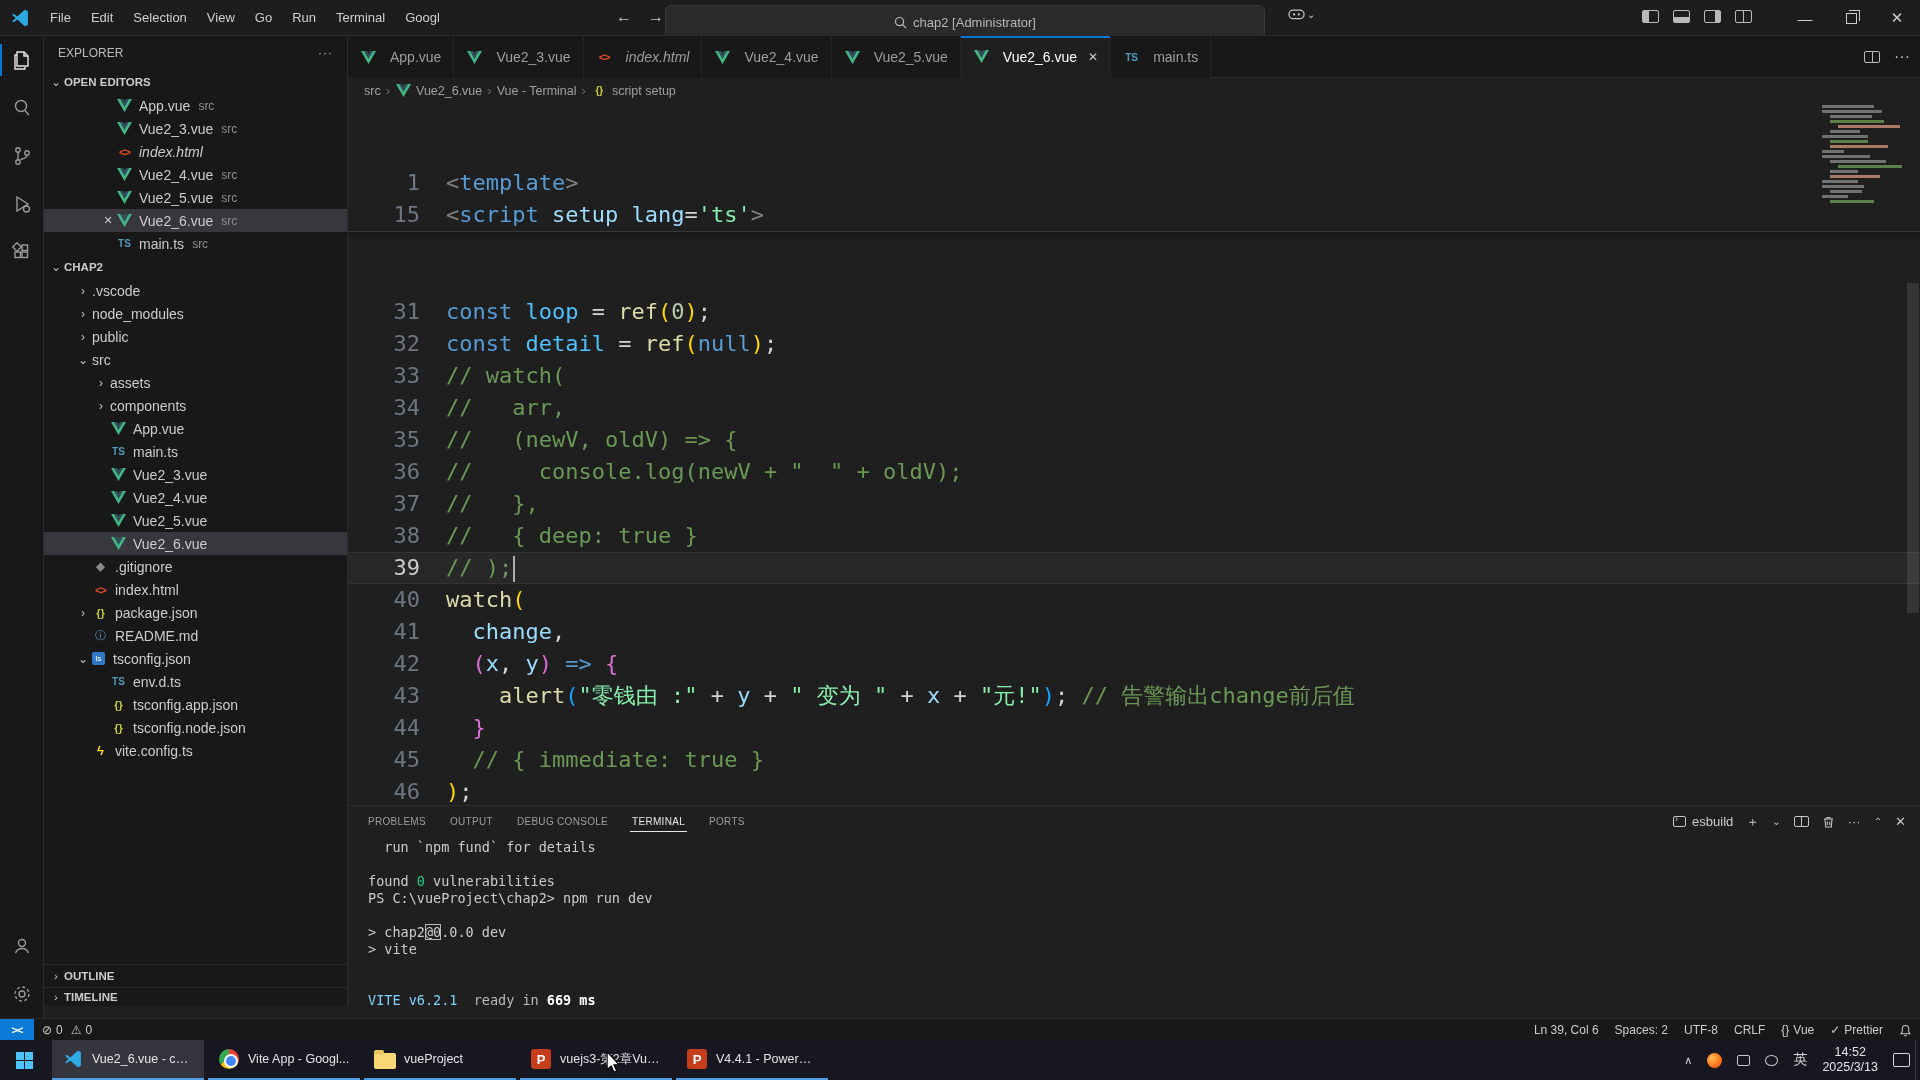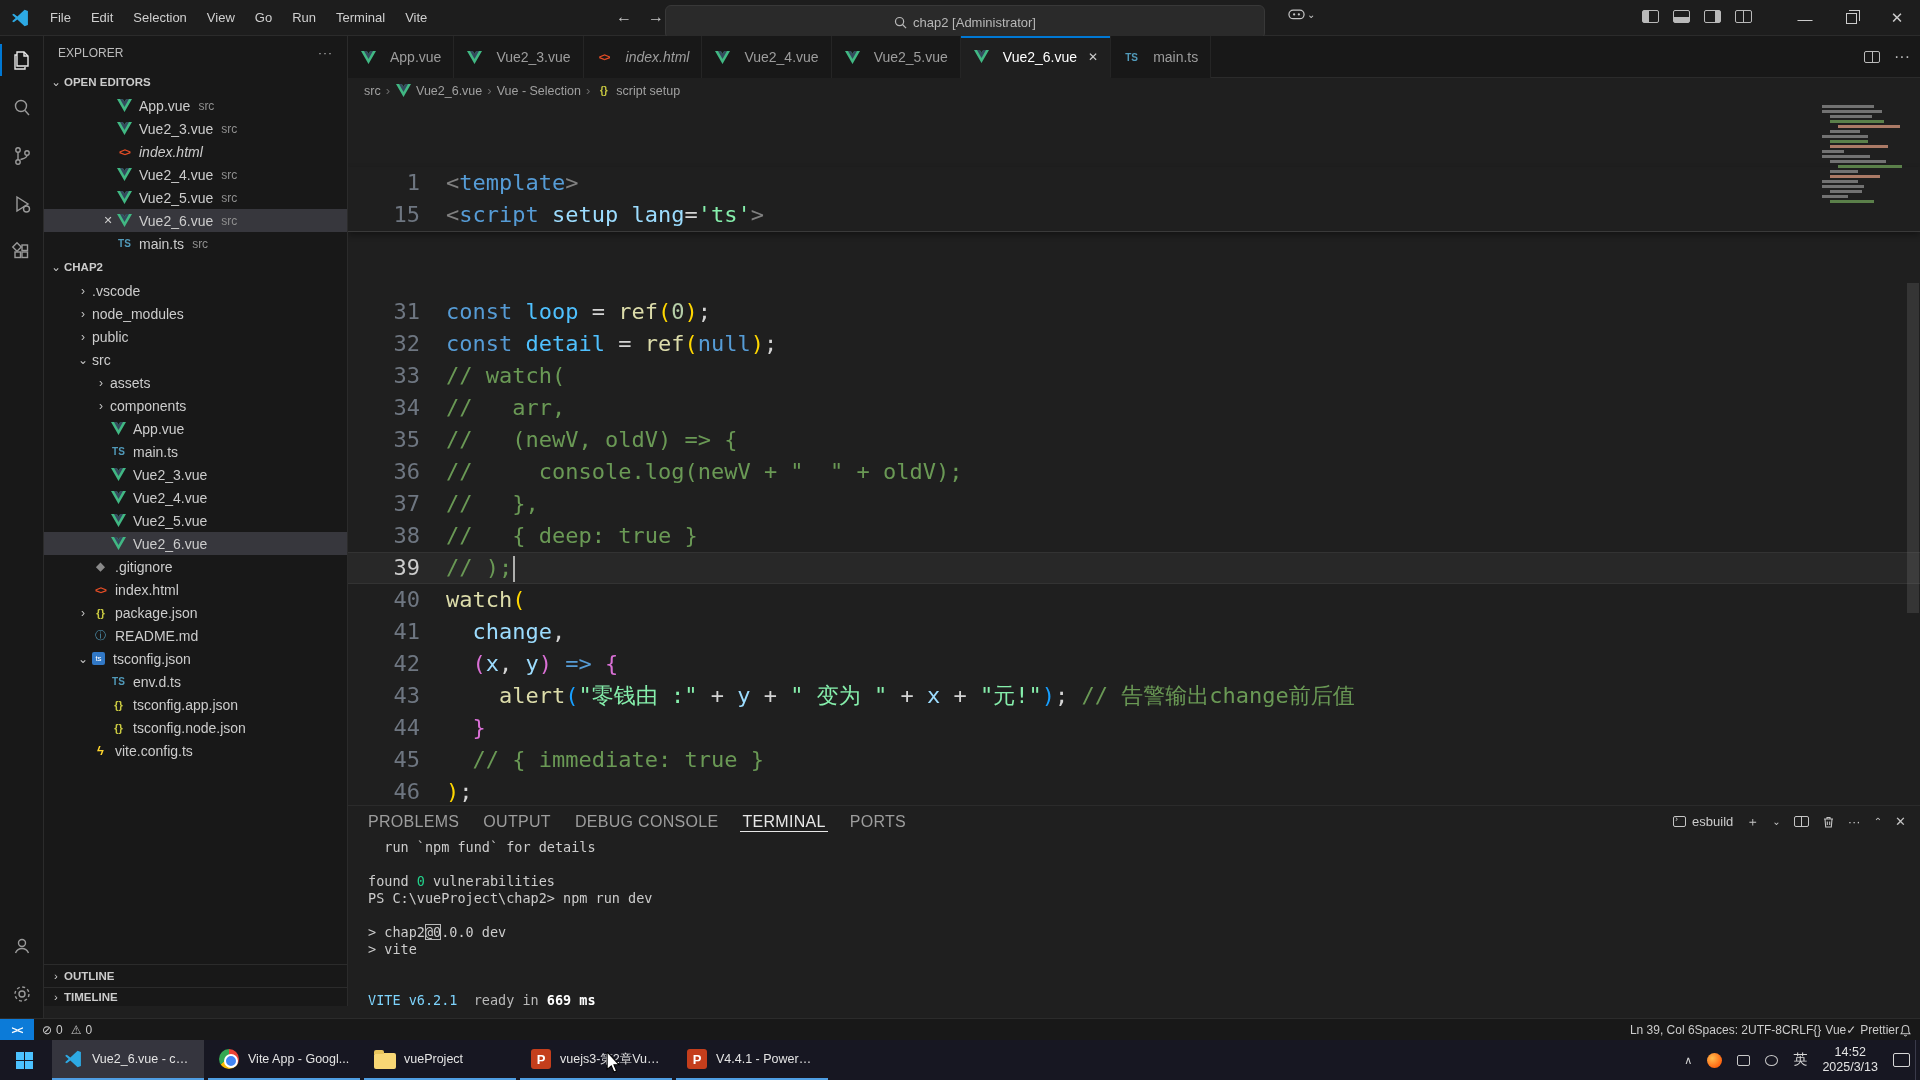--- a/index.html
+++ b/index.html
@@ -79,39 +79,39 @@
   .num{color:#b5cea8}.cm{color:#6a9955}.pl{color:#d4d4d4}.b1{color:#ffd700}.b2{color:#da70d6}
   .b3{color:#179fff}.ab{color:#808080}.attr{color:#9cdcfe}
   #minimap{position:absolute;right:14px;top:2px;width:84px;height:170px;z-index:4}
   .mmr{height:3px;margin-bottom:2px}
   .mm-w{background:rgba(215,215,215,.45)}.mm-g{background:rgba(106,153,85,.8)}.mm-o{background:rgba(206,145,120,.8)}
   #scrollbar{position:absolute;right:0;top:67px;width:14px;bottom:213px}
   #scroll-slider{position:absolute;left:1px;right:1px;top:180px;height:330px;background:rgba(121,121,121,.25)}
   
   #panel{position:absolute;left:0;right:0;bottom:0;height:213px;background:#1f1f1f;border-top:1px solid #2b2b2b}
   #panel-tabs{position:absolute;left:10px;top:0;height:31px;display:flex;align-items:center;gap:4px}
-  .ptab{padding:0 10px;height:31px;line-height:31px;font-size:16px;color:#9d9d9d;letter-spacing:.3px;position:relative}
+  .ptab{padding:0 10px;height:31px;line-height:31px;font-size:10px;color:#9d9d9d;letter-spacing:.3px;position:relative}
   .ptab.active{color:#e7e7e7}
   .ptab.active::after{content:"";position:absolute;left:8px;right:8px;bottom:5px;height:1px;background:#e7e7e7}
   #panel-actions{position:absolute;right:14px;top:0;height:31px;display:flex;align-items:center;gap:13px;color:#c5c5c5;font-size:13px}
   #term-profile{display:flex;align-items:center;gap:6px;color:#cccccc}
   .term-ico{width:13px;height:11px;border:1px solid #c5c5c5;border-radius:2px;position:relative}
   .term-ico::before{content:"›";position:absolute;left:1px;top:-3px;font-size:9px}
   #terminal{position:absolute;left:20px;top:33px;right:10px;bottom:4px;
     font-family:"DejaVu Sans Mono","Liberation Mono",monospace;font-size:13.5px;line-height:17px;white-space:pre;color:#cccccc}
   .t-fg{color:#cccccc}.t-green{color:#23d18b}.t-vite{color:#7dd3fc;font-weight:normal}
   .t-dim{color:#b9b9b9}.t-bold{color:#ffffff;font-weight:bold}
   .t-cursor{outline:1px solid #b9b9b9;outline-offset:-1px}
   
   #statusbar{position:absolute;left:0;top:1018px;width:1920px;height:22px;background:#181818;
     border-top:1px solid #2b2b2b;color:#cccccc;font-size:12px;display:flex;align-items:center}
   #remote{width:34px;height:22px;background:#0c7bd8;color:#fff;display:flex;align-items:center;justify-content:center;
     font-size:11px;letter-spacing:-1px;font-weight:bold}
   #problems-status{display:flex;align-items:center;gap:4px;padding:0 8px}
-  #status-right{position:absolute;right:8px;top:0;height:22px;display:flex;align-items:center;}
+  #status-right{position:absolute;right:8px;top:0;height:22px;display:flex;align-items:center;gap:16px}
   #status-right .sitem{display:flex;align-items:center;gap:4px}
   
   #taskbar{position:absolute;left:0;top:1040px;width:1920px;height:40px;background:#171722;color:#e4e4e4;font-size:12.5px}
   #start-btn{position:absolute;left:0;top:0;width:48px;height:40px;display:flex;align-items:center;justify-content:center}
   .win-logo{display:grid;grid-template-columns:8px 8px;grid-template-rows:8px 8px;gap:1px}
   .win-logo i{background:#4cc2ff}
   .task-item{position:absolute;top:0;height:40px;display:flex;align-items:center;gap:8px;padding:0 10px;
     width:152px;border-bottom:2px solid #4f9ee3;overflow:hidden;white-space:nowrap}
   .task-item.active{background:rgba(255,255,255,.13)}
   .task-item .tlabel{overflow:hidden;text-overflow:ellipsis}
@@ -139,21 +139,21 @@
     <path fill="#2da9e3" d="M17.5 6.5v11L11 12l6.5-5.5z" opacity=".5"></path>
   </svg>
   <div id="menus">
       <div class="menu">File</div>
       <div class="menu">Edit</div>
       <div class="menu">Selection</div>
       <div class="menu">View</div>
       <div class="menu">Go</div>
       <div class="menu">Run</div>
       <div class="menu">Terminal</div>
-      <div class="menu">Vite</div>
+      <div class="menu">Googl</div>
     </div>
   <div class="nav-arrows">
     <span>←</span>
     <span>→</span>
   </div>
   <div id="search-box">
     <svg width="13" height="13" viewBox="0 0 14 14">
         <circle cx="6" cy="6" r="4.4" stroke="#b8b8b8" fill="none" stroke-width="1.3"></circle>
         <line x1="9.4" y1="9.4" x2="13" y2="13" stroke="#b8b8b8" stroke-width="1.3"></line>
       </svg>
@@ -531,21 +531,21 @@
         <span class="fi" style="margin: 0px; font-size: 10px;">
           <svg viewBox="0 0 14 12">
             <path fill="#41b883" d="M8.6 0L7 2.7 5.4 0H0l7 12L14 0z"></path>
             <path fill="#34495e" d="M8.6 0L7 2.7 5.4 0H2.8L7 7.3 11.2 0z"></path>
           </svg>
         </span>
         <span>Vue2_6.vue</span>
       </span>
       <span class="sep">›</span>
       <span class="bc">
-        <span>Vue - Selection</span>
+        <span>Vue - Terminal</span>
       </span>
       <span class="sep">›</span>
       <span class="bc">
         <span class="fi fi-json" style="margin: 0px; font-size: 10px;">{}</span>
         <span>script setup</span>
       </span>
     </div>
   <div id="code">
     <div id="sticky"><div class="cline"><span class="gut">1</span><span class="ctext"><span class="ab">&lt;</span><span class="kw">template</span><span class="ab">&gt;</span></span></div><div class="cline"><span class="gut">15</span><span class="ctext"><span class="ab">&lt;</span><span class="kw">script</span><span class="attr"> setup lang</span><span class="pl">=</span><span class="str">'ts'</span><span class="ab">&gt;</span></span></div></div>
     <div id="code-lines"><div class="cline"><span class="gut">31</span><span class="ctext"><span class="kw">const </span><span class="cv">loop</span><span class="pl"> = </span><span class="fn">ref</span><span class="b1">(</span><span class="num">0</span><span class="b1">)</span><span class="pl">;</span></span></div><div class="cline"><span class="gut">32</span><span class="ctext"><span class="kw">const </span><span class="cv">detail</span><span class="pl"> = </span><span class="fn">ref</span><span class="b1">(</span><span class="kw">null</span><span class="b1">)</span><span class="pl">;</span></span></div><div class="cline"><span class="gut">33</span><span class="ctext"><span class="cm">// watch(</span></span></div><div class="cline"><span class="gut">34</span><span class="ctext"><span class="cm">//   arr,</span></span></div><div class="cline"><span class="gut">35</span><span class="ctext"><span class="cm">//   (newV, oldV) =&gt; {</span></span></div><div class="cline"><span class="gut">36</span><span class="ctext"><span class="cm">//     console.log(newV + "  " + oldV);</span></span></div><div class="cline"><span class="gut">37</span><span class="ctext"><span class="cm">//   },</span></span></div><div class="cline"><span class="gut">38</span><span class="ctext"><span class="cm">//   { deep: true }</span></span></div><div class="cline cur"><span class="gut">39</span><span class="ctext"><span class="cm">// );</span><span class="caret"></span></span></div><div class="cline"><span class="gut">40</span><span class="ctext"><span class="fn">watch</span><span class="b1">(</span></span></div><div class="cline"><span class="gut">41</span><span class="ctext"><span class="pl">  </span><span class="var">change</span><span class="pl">,</span></span></div><div class="cline"><span class="gut">42</span><span class="ctext"><span class="pl">  </span><span class="b2">(</span><span class="var">x</span><span class="pl">, </span><span class="var">y</span><span class="b2">)</span><span class="kw"> =&gt; </span><span class="b2">{</span></span></div><div class="cline"><span class="gut">43</span><span class="ctext"><span class="pl">    </span><span class="fn">alert</span><span class="b3">(</span><span class="str">"零钱由 :"</span><span class="pl"> + </span><span class="var">y</span><span class="pl"> + </span><span class="str">" 变为 "</span><span class="pl"> + </span><span class="var">x</span><span class="pl"> + </span><span class="str">"元!"</span><span class="b3">)</span><span class="pl">;</span><span class="pl"> </span><span class="cm">// 告警输出change前后值</span></span></div><div class="cline"><span class="gut">44</span><span class="ctext"><span class="pl">  </span><span class="b2">}</span></span></div><div class="cline"><span class="gut">45</span><span class="ctext"><span class="cm">  // { immediate: true }</span></span></div><div class="cline"><span class="gut">46</span><span class="ctext"><span class="b1">)</span><span class="pl">;</span></span></div></div>

